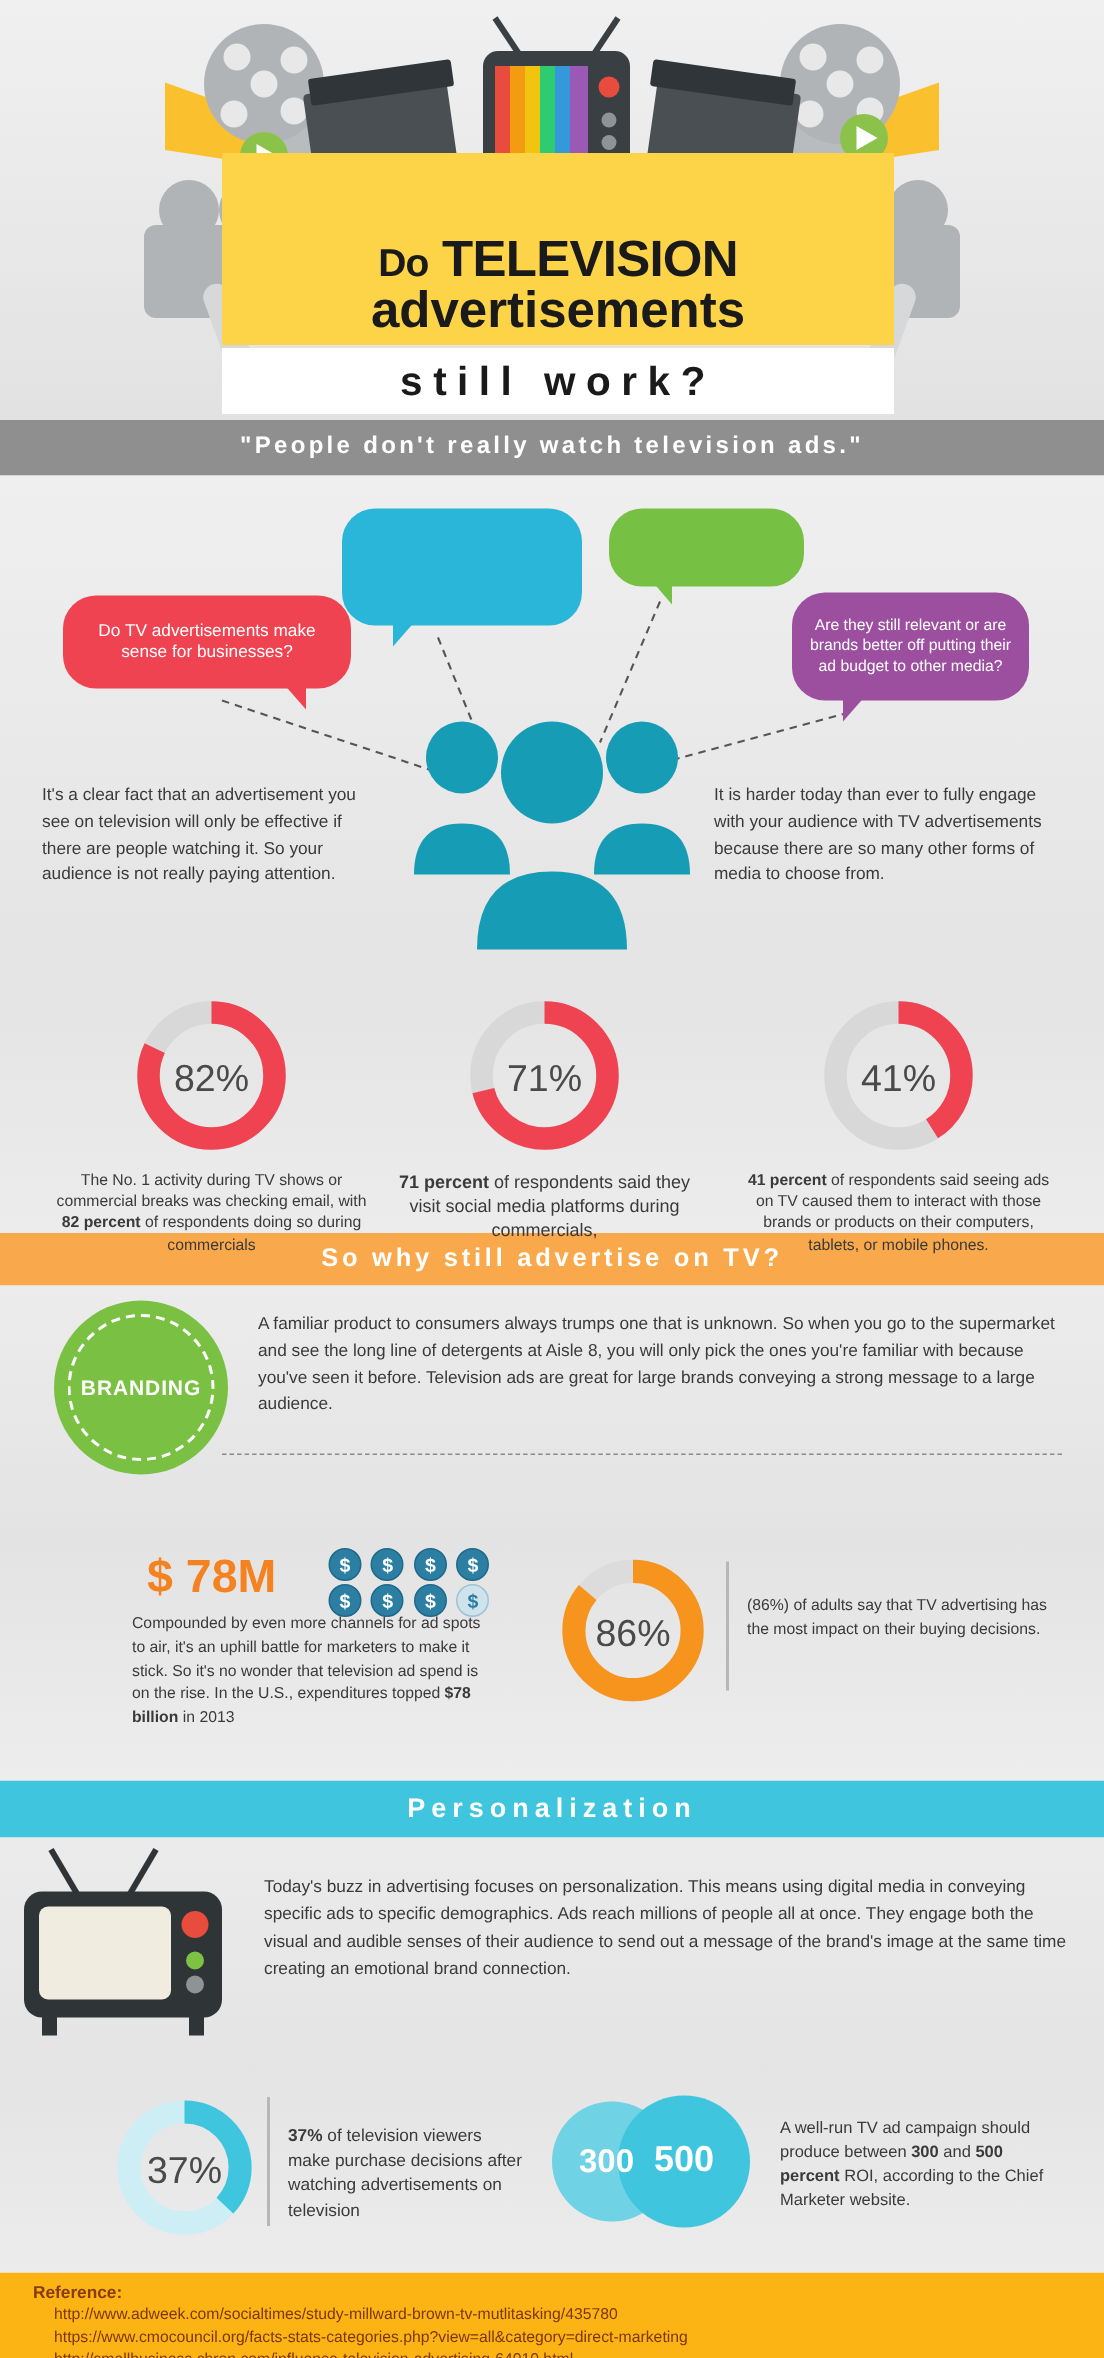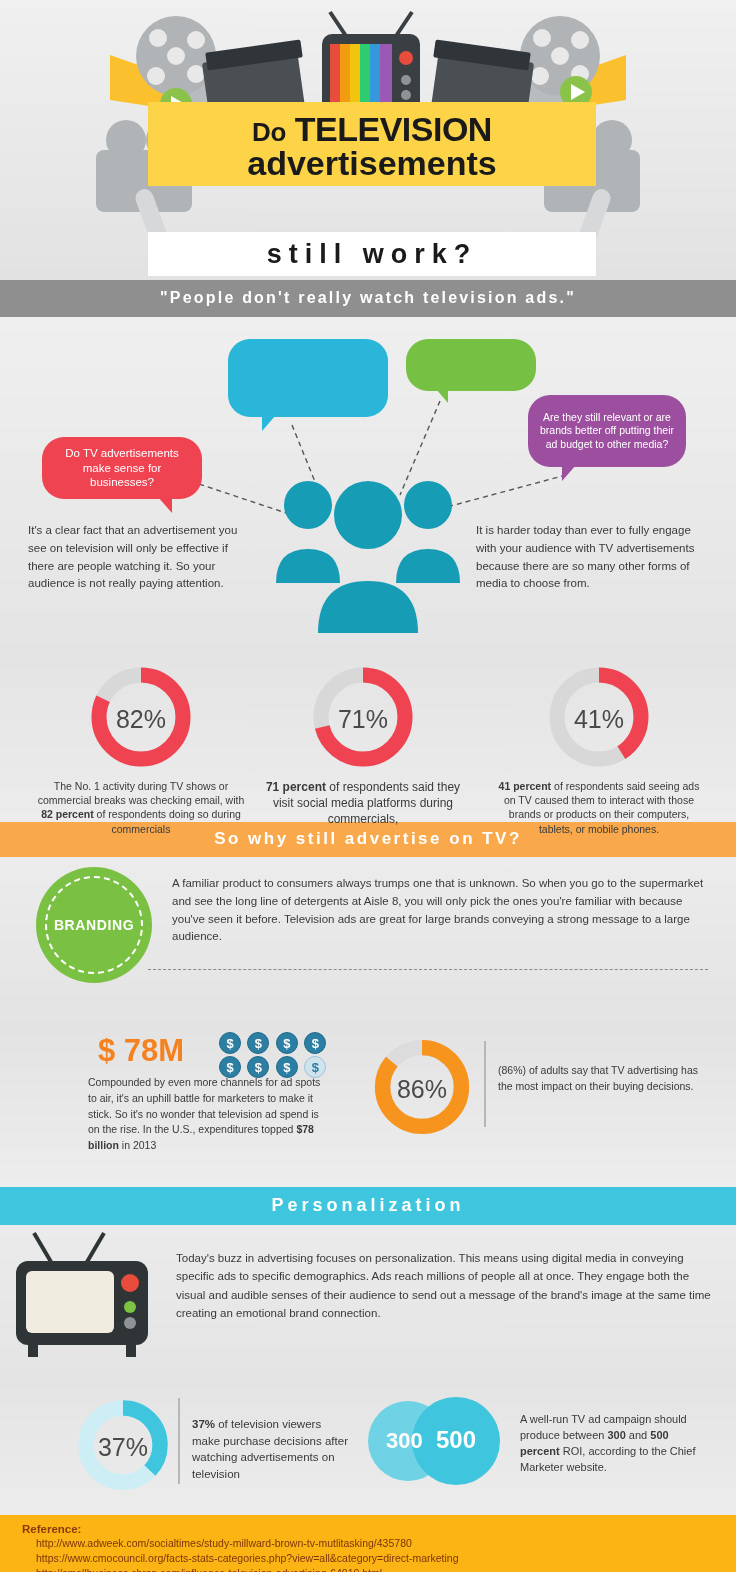--- a/index.html
+++ b/index.html
@@ -23,20 +23,21 @@
     position: absolute;
     left: 148px; top: 102px;
     width: 448px;
     background: #fdd448;
     padding: 10px 0 6px 0;
     text-align: center;
   }
   .t-line1 {
     font-size: 34px; font-weight: bold; letter-spacing: -0.5px; color: #1a1a1a;
     line-height: 1.05;
+    margin-top: 44px;
   }
   .t-line1 .small { font-size: 26px; }
   .t-line2 {
     font-size: 34px; font-weight: bold; color: #1a1a1a; line-height: 1.0;
     margin-top: -2px;
   }
   .title-sub {
     position: absolute;
     left: 148px; top: 232px;
     width: 448px; height: 44px;
@@ -72,21 +73,21 @@
     color: #fff;
     text-align: center;
     display: flex; align-items: center; justify-content: center;
     padding: 8px 10px;
     line-height: 1.25;
   }
   .bubble .tail {
     position: absolute;
     width: 0; height: 0;
   }
-  .b-red { background: #ef4352; left: 42px; top: 80px; width: 160px; height: 62px; font-size: 11.5px; margin-top: 40px; }
+  .b-red { background: #ef4352; left: 42px; top: 80px; width: 192px; height: 62px; font-size: 11.5px; }
   .b-red .tail { border-left: 14px solid transparent; border-top: 16px solid #ef4352; right: 30px; bottom: -14px; }
   .b-blue { background: #29b6d8; left: 228px; top: 22px; width: 160px; height: 78px; font-size: 11.5px; }
   .b-blue .tail { border-right: 14px solid transparent; border-top: 16px solid #29b6d8; left: 34px; bottom: -14px; }
   .b-green { background: #76c043; left: 406px; top: 22px; width: 130px; height: 52px; font-size: 8.5px; }
   .b-green .tail { border-left: 12px solid transparent; border-top: 14px solid #76c043; left: 30px; bottom: -12px; }
   .b-purple { background: #9c4f9e; left: 528px; top: 78px; width: 158px; height: 72px; font-size: 10.5px; }
   .b-purple .tail { border-right: 14px solid transparent; border-top: 16px solid #9c4f9e; left: 34px; bottom: -14px; }
 
   .people-svg { position: absolute; left: 268px; top: 148px; }
 

